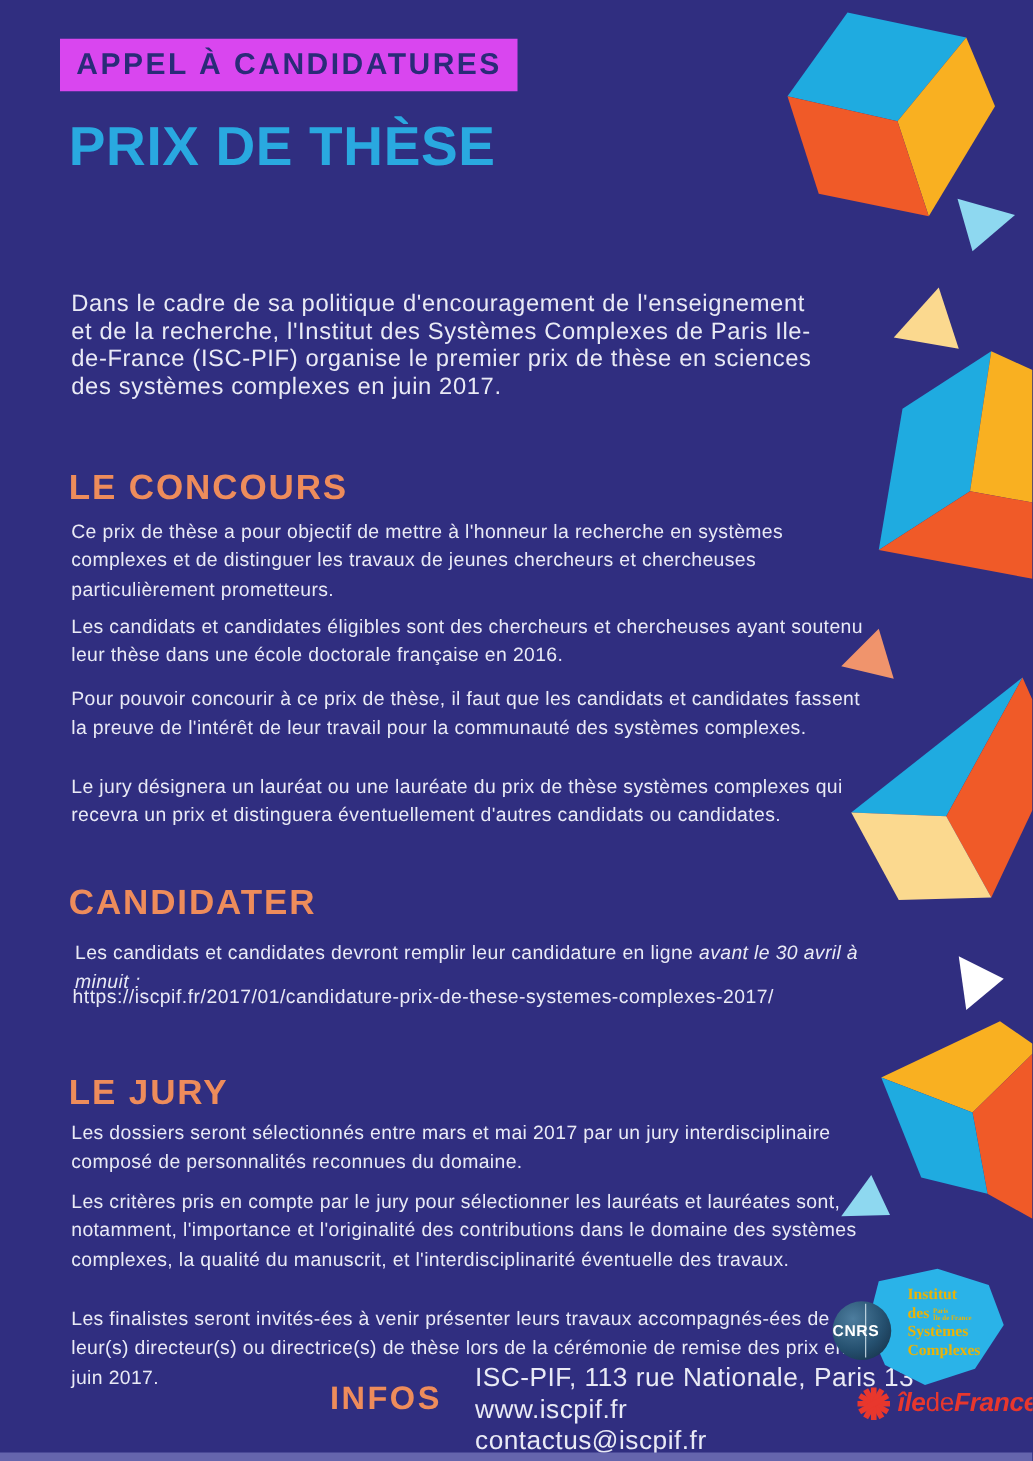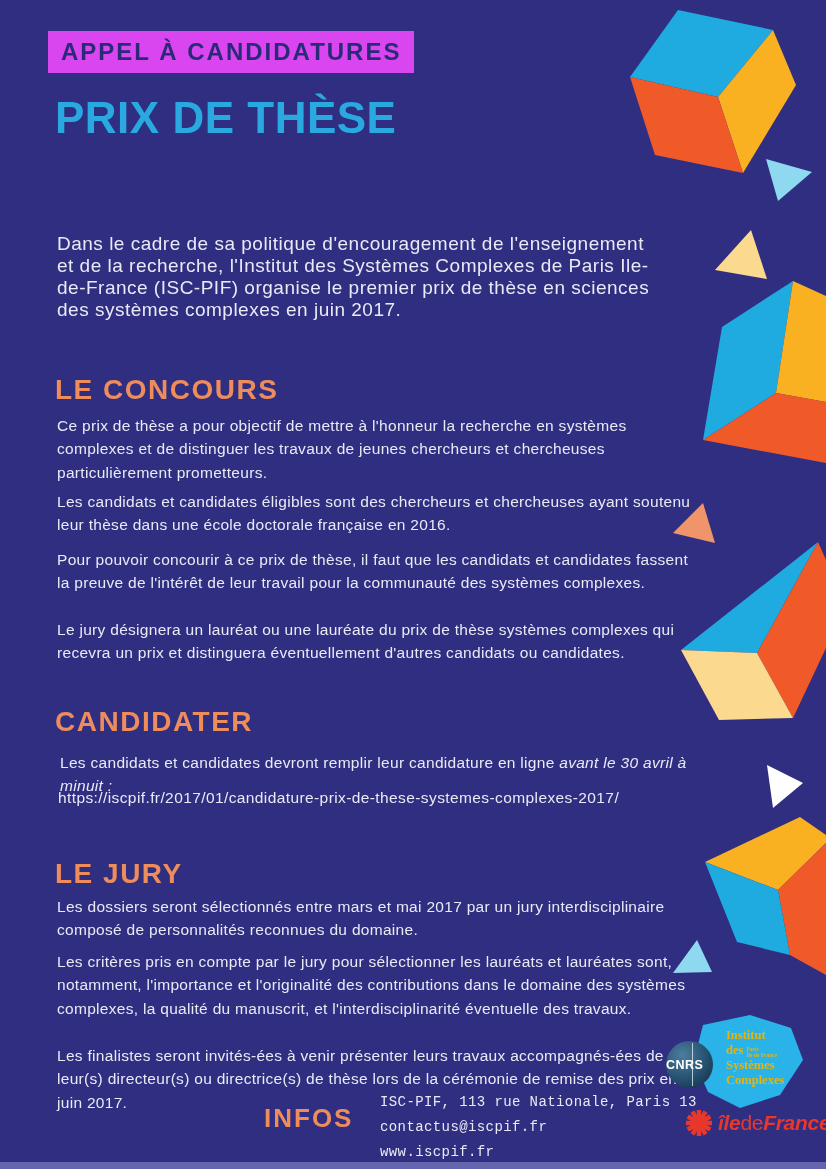--- a/index.html
+++ b/index.html
@@ -20,22 +20,22 @@
         letter-spacing:0.3px;width:645px;}
   .intro{position:absolute;left:57px;top:214px;width:600px;color:#e9eaf5;
          font-size:19px;line-height:22px;letter-spacing:0.5px;}
   .heading{position:absolute;left:55px;color:#ee8c5b;font-size:28px;font-weight:bold;
            letter-spacing:1.5px;line-height:30px;}
   .italic{font-style:italic;}
   .url{position:absolute;left:58px;top:789px;color:#e9eaf5;font-size:15.5px;letter-spacing:0.4px;text-align:right;}
 
   .infos-heading{position:absolute;left:264px;top:1103px;color:#ee8c5b;font-size:26px;
                  font-weight:bold;letter-spacing:2px;}
-  .contact{position:absolute;left:380px;top:1090px;color:#e9eaf5;font-size:14px;
-           line-height:25px;letter-spacing:0.4px;font-family:Liberation Mono, monospace;}
+  .contact{position:absolute;left:380px;top:1090px;color:#e9eaf5;font-size:21px;
+           line-height:25px;letter-spacing:0.4px;}
 
   .bottom-strip{position:absolute;left:0;top:1162px;width:826px;height:7px;background:#6565ad;}
 
   
   .gem{position:absolute;left:684px;top:1008px;width:125px;height:105px;}
   .gem svg{position:absolute;left:0;top:0;}
   .gem-text{position:absolute;left:42px;top:20px;color:#eab308;
             font-family:"Liberation Serif",serif;font-weight:bold;
             font-size:12.5px;line-height:15px;}
   .gem-line-des{display:flex;align-items:flex-end;gap:3px;}
@@ -108,22 +108,22 @@
     <div class="url">https://iscpif.fr/2017/01/candidature-prix-de-these-systemes-complexes-2017/</div>
 
     <h2 class="heading" style="top:836px">LE JURY</h2>
     <p class="para" style="top:879px">Les dossiers seront sélectionnés entre mars et mai 2017 par un jury interdisciplinaire composé de personnalités reconnues du domaine.</p>
     <p class="para" style="top:934px">Les critères pris en compte par le jury pour sélectionner les lauréats et lauréates sont, notamment, l'importance et l'originalité des contributions dans le domaine des systèmes complexes, la qualité du manuscrit, et l'interdisciplinarité éventuelle des travaux.</p>
     <p class="para" style="top:1028px">Les finalistes seront invités-ées à venir présenter leurs travaux accompagnés-ées de leur(s) directeur(s) ou directrice(s) de thèse lors de la cérémonie de remise des prix en juin 2017.</p>
 
     <div class="infos-heading">INFOS</div>
     <div class="contact">
       <div>ISC-PIF, 113 rue Nationale, Paris 13</div>
+      <div>www.iscpif.fr</div>
       <div>contactus@iscpif.fr</div>
-      <div>www.iscpif.fr</div>
     </div>
 
     <div class="gem">
       <svg width="125" height="105" viewBox="0 0 125 105">
         <polygon points="10,52 19,17 66,7 107,20 119,52 96,87 56,100 24,84" fill="#2ab3e8"></polygon>
       </svg>
       <div class="gem-text">
         <div>Institut</div>
         <div class="gem-line-des">
           <span>des</span>

